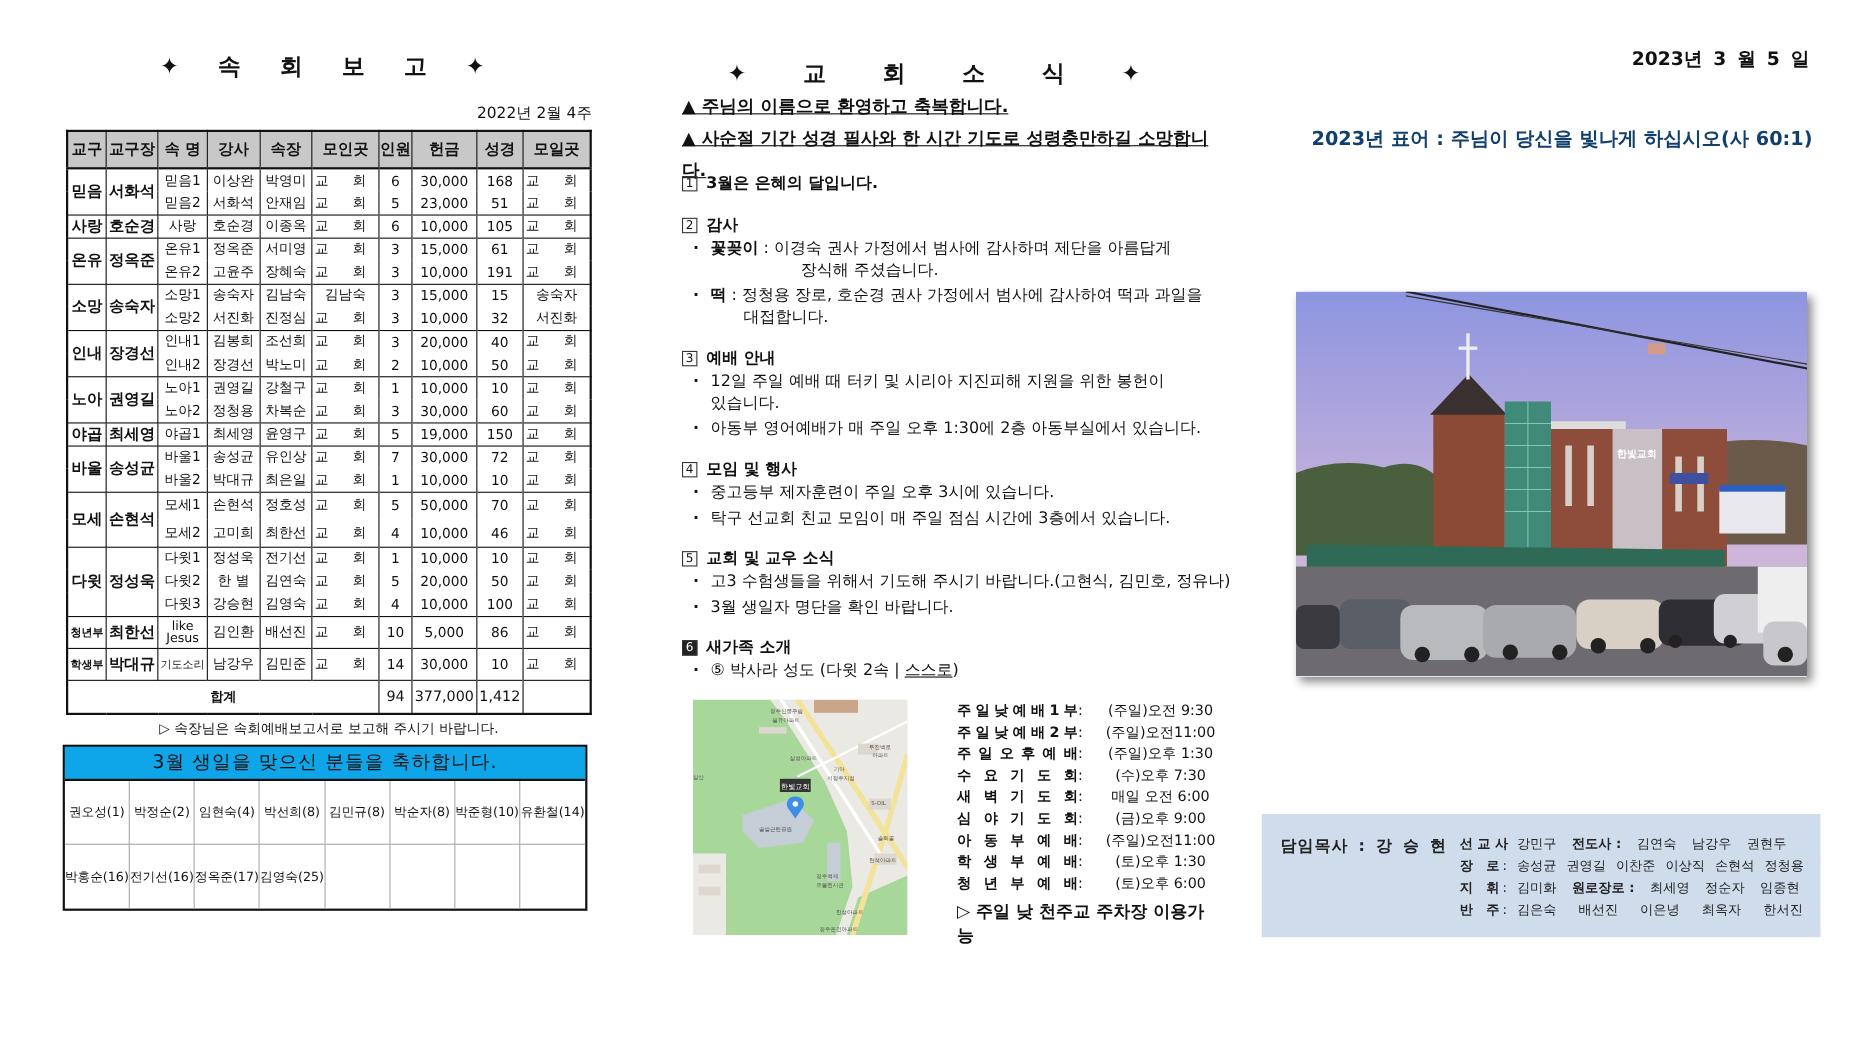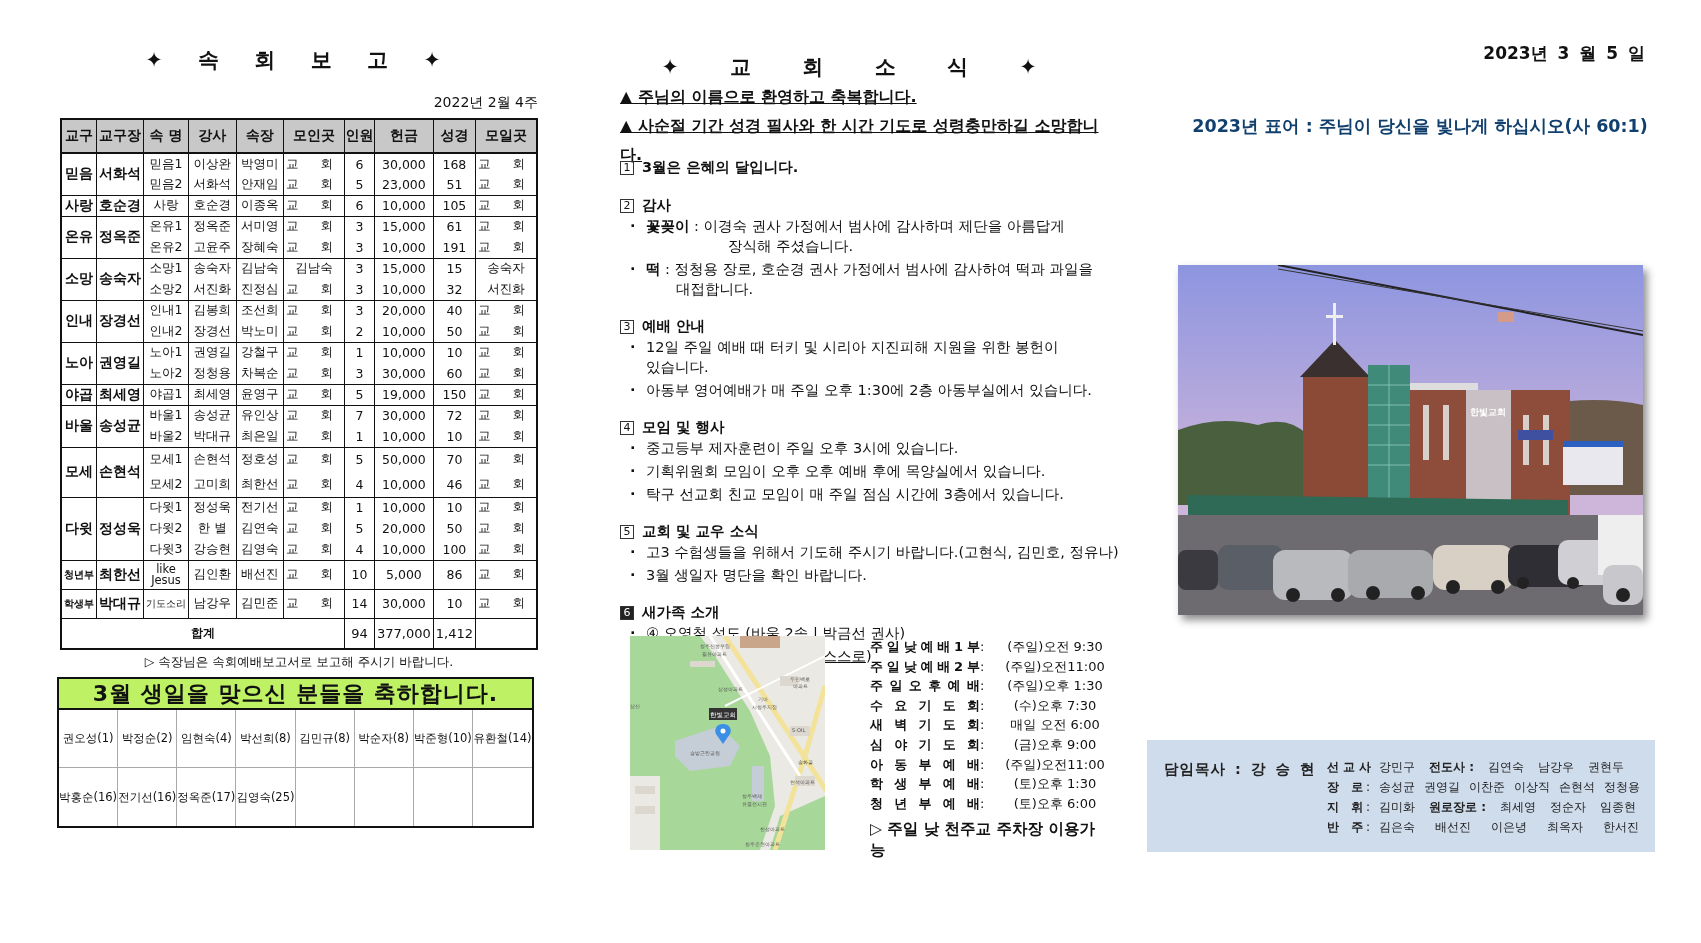--- a/index.html
+++ b/index.html
@@ -19,21 +19,21 @@
   table.report td.grp { font-size: 14px; font-weight: bold; border-bottom: 1px solid #111; }
   table.report td.small { font-size: 10px; }
   table.report td.tiny { font-size: 11.5px; line-height: 11px; }
   table.report td.place { letter-spacing: 9px; }
   table.report tr.total td { height: 31px; border-top: 1px solid #111; font-size: 13px; }
   table.report tr.total td.lbl { font-size: 12px; font-weight: bold; }
 
   .report-note { left: 60px; top: 654px; width: 478px; text-align: center; font-size: 12.5px; }
 
   .bday { left: 57px; top: 677px; width: 477px; height: 151px; border: 2px solid #111; }
-  .bday-head { height: 31px; background: #bef264; border-bottom: 2px solid #111; text-align: center; font-size: 22px; font-weight: bold; line-height: 29px; letter-spacing: 1px; }
+  .bday-head { height: 31px; background: #0ea5e9; border-bottom: 2px solid #111; text-align: center; font-size: 17px; font-weight: normal; line-height: 29px; letter-spacing: 1px; }
   .bday-grid { display: grid; grid-template-columns: repeat(8, 1fr); grid-template-rows: 58px 58px; }
   .bday-cell { border-right: 1px solid #aaa; border-bottom: 1px solid #aaa; font-size: 11.5px; display: flex; align-items: center; justify-content: center; white-space: nowrap; }
   .bday-cell:nth-child(8n) { border-right: none; }
   .bday-cell:nth-child(n+9) { border-bottom: none; }
 
   
   .title-mid { left: 620px; top: 53px; width: 480px; text-align: center; font-size: 21px; font-weight: bold; letter-spacing: 22px; }
   .news { left: 620px; top: 82px; width: 500px; font-size: 14.5px; }
   .news .hl { font-weight: bold; font-size: 16px; height: 29px; line-height: 29px; text-decoration: underline; }
   .news .sec { font-weight: bold; height: 22px; line-height: 22px; margin-top: 16px; }
@@ -375,29 +375,27 @@
   <div class="sec"><span class="num">2</span><span>감사</span></div>
   <div class="item"><b>꽃꽂이</b><span> : 이경숙 권사 가정에서 범사에 감사하며 제단을 아름답게</span><span class="cont indent">장식해 주셨습니다.</span></div>
   <div class="item"><b>떡</b><span> : 정청용 장로, 호순경 권사 가정에서 범사에 감사하여 떡과 과일을</span><span class="cont indent2">대접합니다.</span></div>
 
   <div class="sec"><span class="num">3</span><span>예배 안내</span></div>
   <div class="item"><span>12일 주일 예배 때 터키 및 시리아 지진피해 지원을 위한 봉헌이</span><span class="cont indent3">있습니다.</span></div>
   <div class="item">아동부 영어예배가 매 주일 오후 1:30에 2층 아동부실에서 있습니다.</div>
 
   <div class="sec"><span class="num">4</span><span>모임 및 행사</span></div>
   <div class="item">중고등부 제자훈련이 주일 오후 3시에 있습니다.</div>
-  <div class="item">기획위원회 모임이 오후 오후 예배 후에 목양실에서 있습니다.</div>
   <div class="item">탁구 선교회 친교 모임이 매 주일 점심 시간에 3층에서 있습니다.</div>
 
   <div class="sec"><span class="num">5</span><span>교회 및 교우 소식</span></div>
   <div class="item">고3 수험생들을 위해서 기도해 주시기 바랍니다.(고현식, 김민호, 정유나)</div>
   <div class="item">3월 생일자 명단을 확인 바랍니다.</div>
 
   <div class="sec"><span class="num dark">6</span><span>새가족 소개</span></div>
-  <div class="item">④ 오영철 성도 (바울 2속 | 박금선 권사)</div>
   <div class="item"><span>⑤ 박사라 성도 (다윗 2속 | </span><span class="u">스스로</span><span>)</span></div>
 </div>
 
 <div class="abs map">
   <svg width="195" height="214" viewBox="0 0 195 214">
     <rect width="195" height="214" fill="#ebe9e3"></rect>
     <path d="M0 0 L70 0 L85 20 L120 75 L140 120 L145 170 L130 214 L0 214 Z" fill="#a8d79a"></path>
     <path d="M0 140 L30 140 L30 214 L0 214 Z" fill="#ebe9e3"></path>
     <path d="M45 105 L90 90 L110 110 L100 130 L60 135 L45 120 Z" fill="#c5cdd6"></path>
     <path d="M150 180 L195 160 L195 214 L140 214 Z" fill="#a8d79a"></path>

